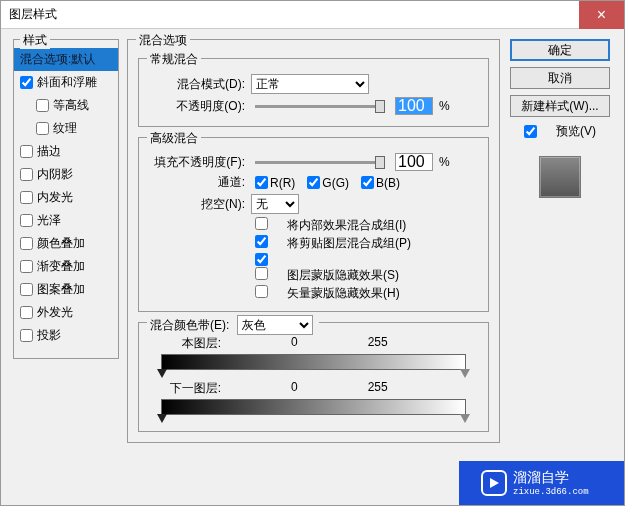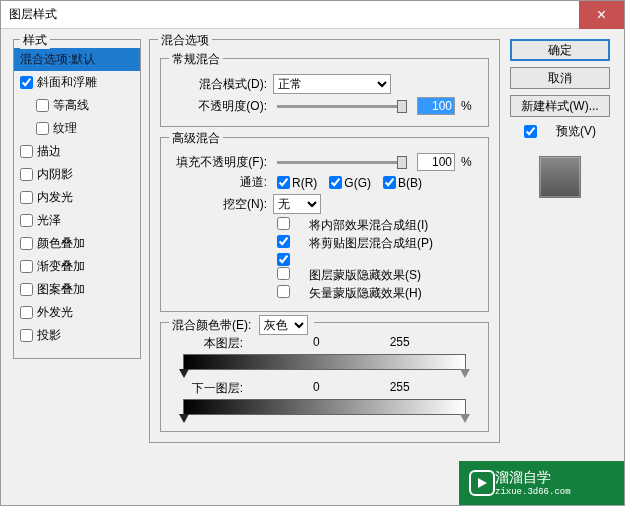--- a/index.html
+++ b/index.html
@@ -2,62 +2,62 @@
 <html><head>
 <meta charset="utf-8">
 <style>
 * { box-sizing: border-box; margin: 0; padding: 0; font-family: "Microsoft YaHei", SimSun, sans-serif; }
 body { background: #f0f0f0; width: 625px; height: 506px; overflow: hidden; }
 .window { width: 625px; height: 506px; background: #f0f0f0; border: 1px solid #999; position: relative; }
 .titlebar { height: 28px; background: #fff; display: flex; align-items: center; justify-content: space-between; border-bottom: 1px solid #ccc; }
 .titlebar-text { font-size: 12px; padding-left: 8px; }
 .close-btn { width: 45px; height: 28px; background: #c75050; color: #fff; display: flex; align-items: center; justify-content: center; font-size: 16px; font-family: sans-serif; }
 .body { display: flex; padding: 10px 12px; gap: 8px; height: calc(100% - 28px); }
-.left-col { width: 128px; }
+.left-col { width: 106px; }
 .styles-box { border: 1px solid #999; height: 320px; position: relative; }
 .styles-legend { position: absolute; top: -8px; left: 6px; background: #f0f0f0; font-size: 12px; padding: 0 3px; }
 .styles-list { padding: 8px 0 0 0; }
 .style-item { font-size: 12px; padding: 3px 4px 3px 6px; display: flex; align-items: center; gap: 4px; }
 .style-item.selected { background: #1e7bd0; color: #0f172a; }
 .style-item.indent { padding-left: 22px; }
 .style-item input[type=checkbox] { margin: 0; width: 13px; height: 13px; }
 .center-col { flex: 1; display: flex; flex-direction: column; gap: 6px; }
 .fieldset { border: 1px solid #999; position: relative; padding: 14px 10px 10px 10px; }
 .fieldset-legend { position: absolute; top: -8px; left: 8px; background: #f0f0f0; font-size: 12px; padding: 0 3px; }
 .sub-fieldset { border: 1px solid #999; position: relative; padding: 12px 8px 8px 8px; margin-top: 4px; }
 .row { display: flex; align-items: center; font-size: 12px; margin: 3px 0; gap: 6px; }
 .label { text-align: right; min-width: 98px; }
 select { font-size: 12px; border: 1px solid #999; background: #fff; height: 20px; }
 select.blend { width: 118px; }
 select.knockout { width: 48px; }
-select.blendif { width: 49px; }
+select.blendif { width: 76px; }
 .slider-track { flex: 1; height: 3px; background: #999; position: relative; margin: 0 4px; max-width: 130px; }
 .slider-thumb { position: absolute; right: 0; top: -5px; width: 10px; height: 13px; background: #ddd; border: 1px solid #666; }
-.num-input { width: 38px; height: 18px; border: 1px solid #999; font-size: 12px; padding: 0 2px; text-align: right; }
+.num-input { width: 38px; height: 18px; border: 1px solid #999; font-size: 16px; padding: 0 2px; text-align: left; }
 .num-input.sel { background: #3399ff; color: #fff; }
 .chan-row { display: flex; gap: 12px; margin-left: 4px; }
 .chan-row label { font-size: 12px; display: flex; align-items: center; gap: 2px; }
 .check-list { margin-left: 108px; }
 .check-list label { font-size: 12px; display: flex; align-items: flex-start; gap: 19px; margin: 1px 0; }
 .gradient-bar { height: 16px; border: 1px solid #666; margin: 2px 14px; position: relative; }
 .grad-black { background: linear-gradient(to right, #000, #fff); }
 .grad-white { background: linear-gradient(to right, #000, #fff); }
 .tri { position: absolute; width: 0; height: 0; border-left: 5px solid transparent; border-right: 5px solid transparent; bottom: -9px; }
 .tri.black { border-top: 9px solid #222; }
 .tri.white { border-top: 9px solid #888; }
 .tri.left { left: -5px; }
 .tri.right { right: -5px; }
 .range-labels { display: flex; font-size: 12px; margin: 0 14px 2px 14px; gap: 70px; }
 .range-labels .lab { min-width: 60px; text-align: right; }
 .right-col { width: 104px; display: flex; flex-direction: column; gap: 6px; align-items: center; }
 .btn { width: 100px; height: 22px; border: 1px solid #888; background: #e8e8e8; font-size: 12px; display: flex; align-items: center; justify-content: center; }
 .btn.primary { border: 2px solid #2a7bd0; }
 .preview-check { font-size: 12px; display: flex; align-items: center; gap: 19px; }
 .preview-swatch { width: 42px; height: 42px; border: 1px solid #777; margin-top: 10px; background: linear-gradient(to bottom, #888, #555); box-shadow: inset 0 0 0 1px rgba(255,255,255,0.3); }
-.watermark { position: absolute; right: 0; bottom: 0; width: 165px; height: 44px; background: #15803d; color: #fff; display: flex; align-items: center; padding-left: 10px; gap: 0; font-size: 14px; }
+.watermark { position: absolute; right: 0; bottom: 0; width: 165px; height: 44px; background: #1d4ed8; color: #fff; display: flex; align-items: center; padding-left: 22px; gap: 6px; font-size: 14px; }
 .watermark .logo { width: 26px; height: 26px; border: 2px solid #fff; border-radius: 6px; display: flex; align-items: center; justify-content: center; }
 .watermark .sub { font-size: 9px; display: block; font-family: Liberation Mono, monospace; }
 input[type=checkbox] { width: 13px; height: 13px; }
 </style>
 </head>
 <body>
 
 <div class="window">
   <div class="titlebar">
     <span class="titlebar-text">图层样式</span>

